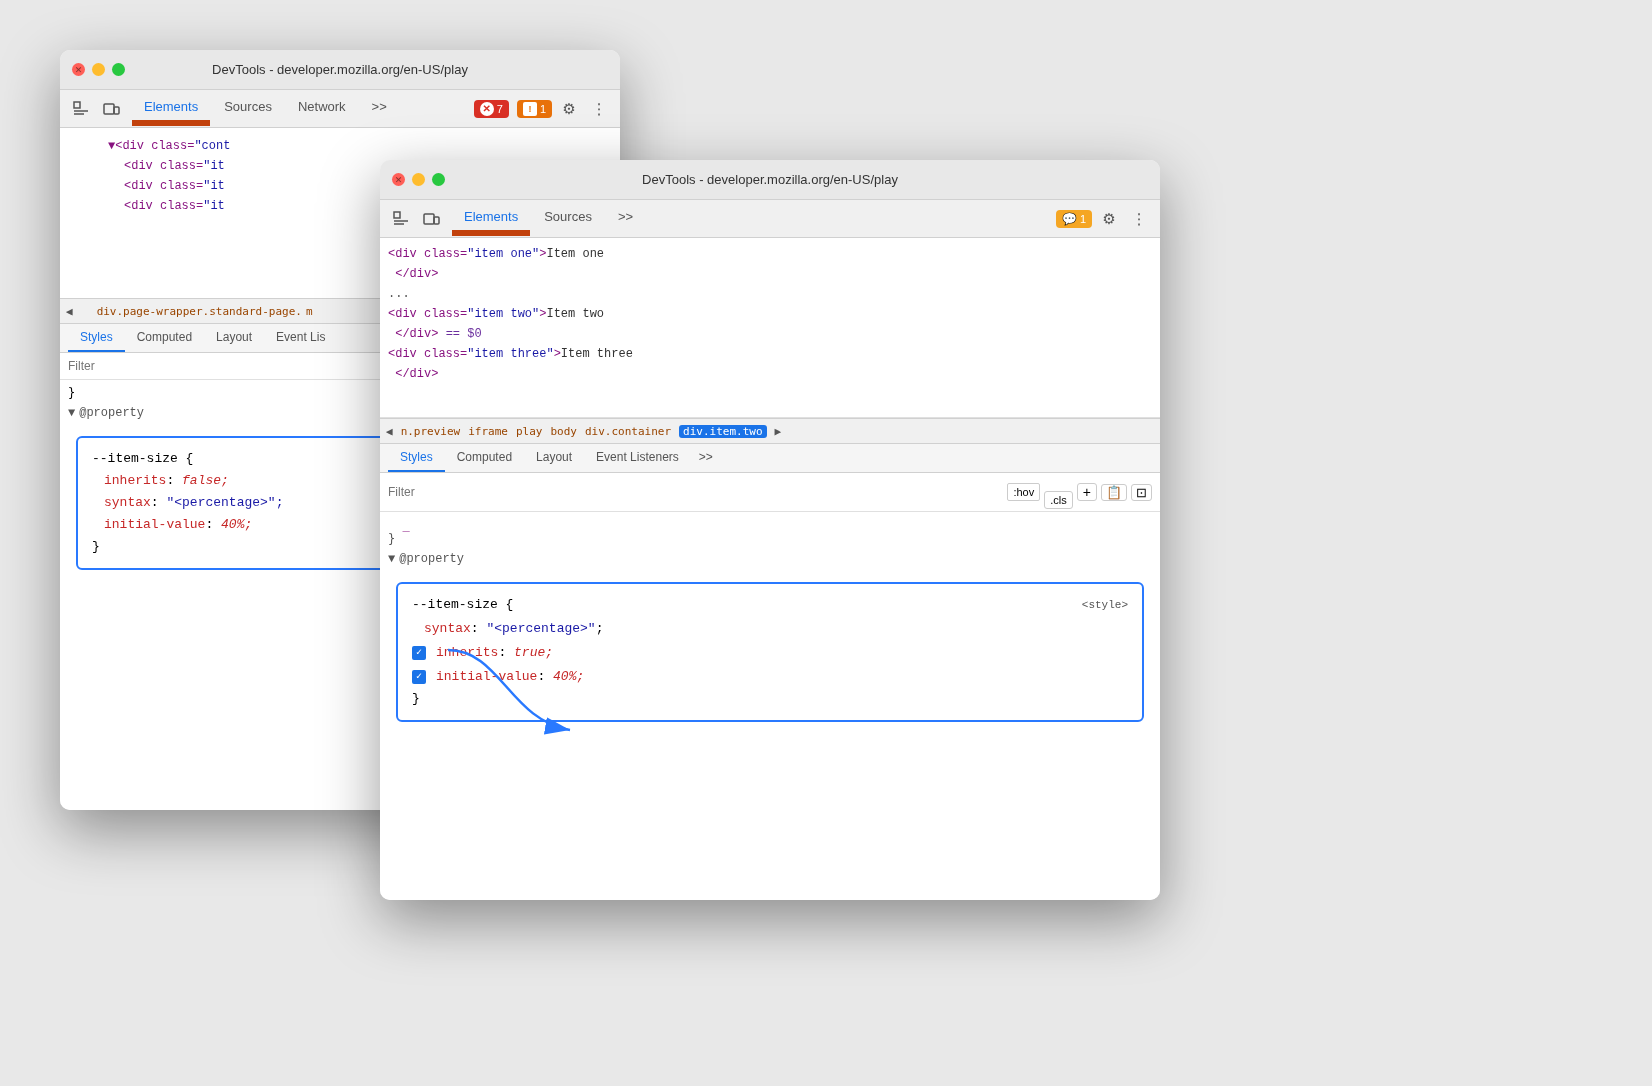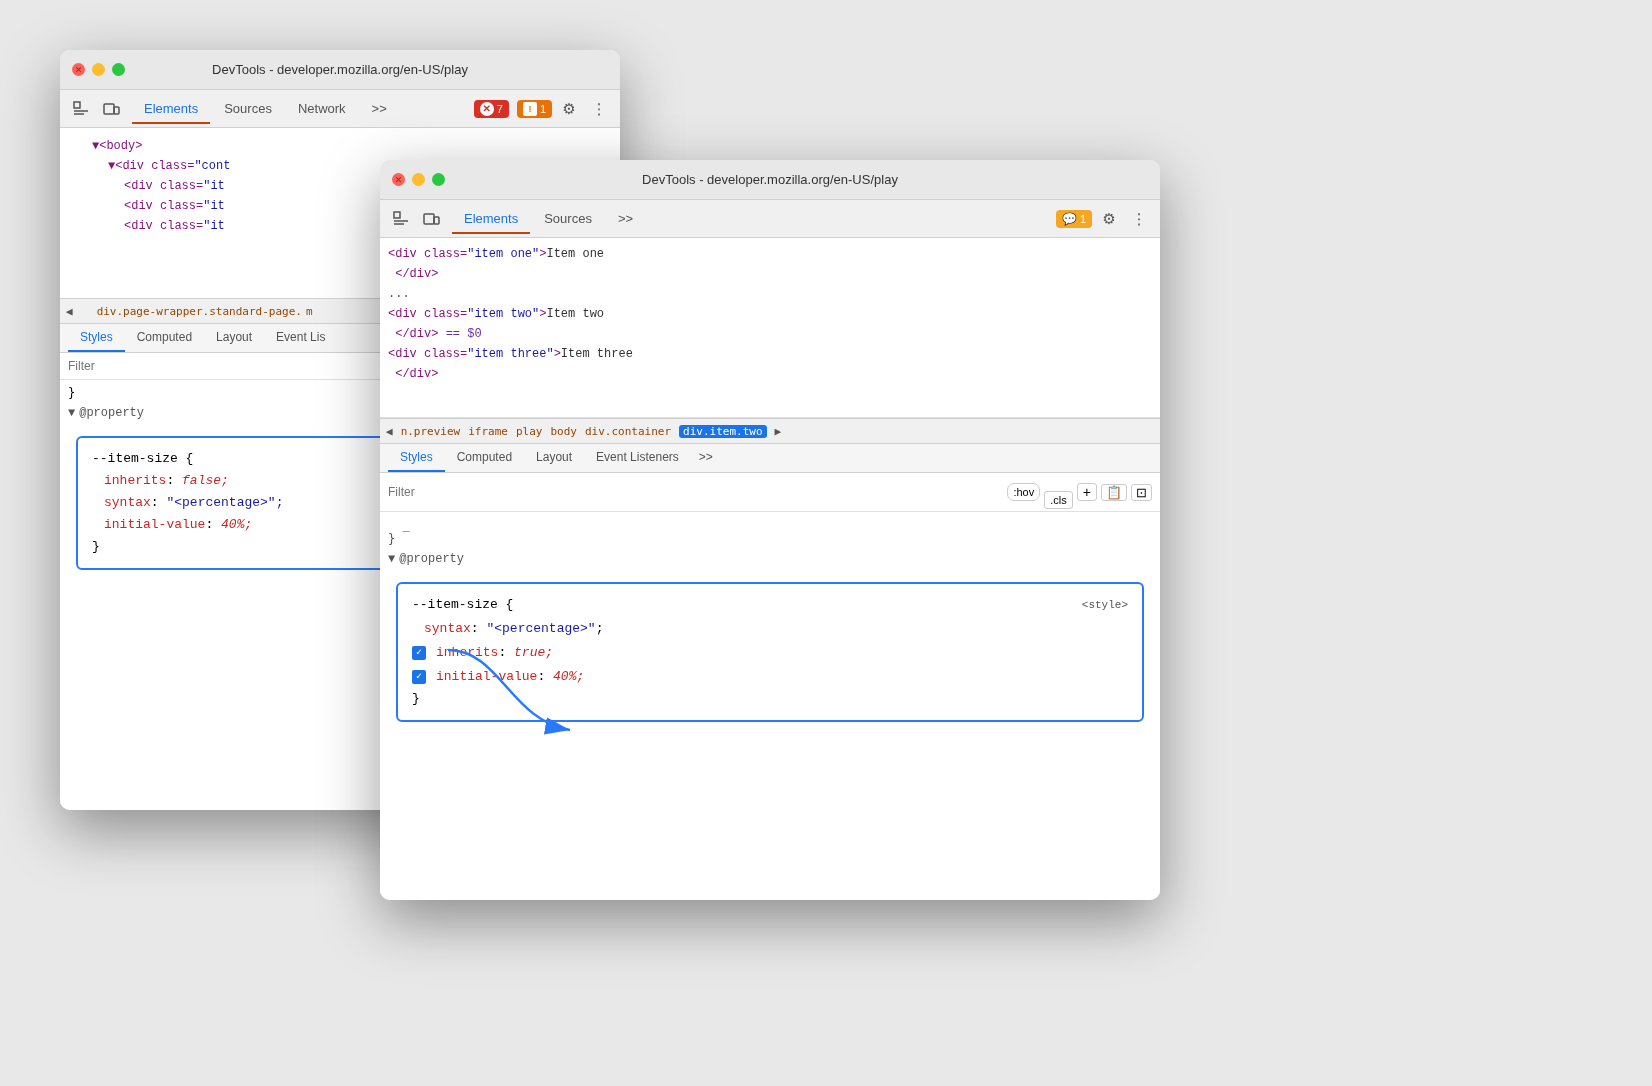--- a/index.html
+++ b/index.html
@@ -112,21 +112,21 @@
       padding: 6px 12px;
       font-size: 13px;
       cursor: pointer;
       color: #555;
       border-bottom: 2px solid transparent;
       margin-bottom: -1px;
     }
 
     .tab.active {
       color: #1a73e8;
-      border-bottom: 2px solid #c2410c;
+      border-bottom: 6px solid #c2410c;
     }
 
     .toolbar-spacer { flex: 1; }
 
     .toolbar-badges {
       display: flex;
       align-items: center;
       gap: 8px;
     }
 
@@ -400,23 +400,20 @@
         <span>1</span>
       </div>
     </div>
     <div class="toolbar-icon">⚙</div>
     <div class="toolbar-icon">⋮</div>
   </div>
 
   <div class="devtools-content">
 
     <div class="html-tree" style="flex:0 0 170px;">
-      <div class="tree-line tree-indent-1">
-        <span class="tag">▼&lt;body&gt;</span>
-      </div>
       <div class="tree-line tree-indent-2">
         <span class="tag">▼&lt;div class=<span class="attr-val">"cont</span></span>
       </div>
       <div class="tree-line tree-indent-3">
         <span class="tag">&lt;div class=<span class="attr-val">"it</span></span>
       </div>
       <div class="tree-line tree-indent-3">
         <span class="tag">&lt;div class=<span class="attr-val">"it</span></span>
       </div>
       <div class="tree-line tree-indent-3">
@@ -552,21 +549,21 @@
       <div class="panel-tab">Computed</div>
       <div class="panel-tab">Layout</div>
       <div class="panel-tab">Event Listeners</div>
       <div class="panel-tab-more">&gt;&gt;</div>
     </div>
 
     <div class="styles-panel">
       <div class="filter-bar" style="gap:6px;">
         <input class="filter-input" type="text" placeholder="Filter" style="flex: 1 1 0%;">
         <div style="display:flex;gap:4px;align-items:center;">
-          <button style="font-size:11px;padding:2px 5px;border:1px solid #ccc;border-radius:7px;background:white;cursor:pointer;">:hov</button>
+          <button style="font-size:11px;padding:2px 5px;border:1px solid #ccc;border-radius:2px;background:white;cursor:pointer;">:hov</button>
           <button style="font-size:11px;padding:2px 5px;border:1px solid #ccc;border-radius:3px;background:white;cursor:pointer;margin-top:16px;">.cls</button>
           <button style="font-size:14px;padding:0 5px;border:1px solid #ccc;border-radius:3px;background:white;cursor:pointer;">+</button>
           <button style="font-size:13px;padding:0 4px;border:1px solid #ccc;border-radius:3px;background:white;cursor:pointer;">📋</button>
           <button style="font-size:13px;padding:0 4px;border:1px solid #ccc;border-radius:3px;background:white;cursor:pointer;">⊡</button>
         </div>
       </div>
 
       <div class="styles-content">
 
         <div style="padding: 2px 8px; font-family: monospace; font-size: 12px; color:#555;">&nbsp;&nbsp;<span style="color:#881280;">_</span>&nbsp;&nbsp;&nbsp;&nbsp;&nbsp;&nbsp;&nbsp;&nbsp;&nbsp;&nbsp;&nbsp;&nbsp;&nbsp;&nbsp;&nbsp;&nbsp;&nbsp;&nbsp;&nbsp;&nbsp;&nbsp;&nbsp;<br>}</div>

